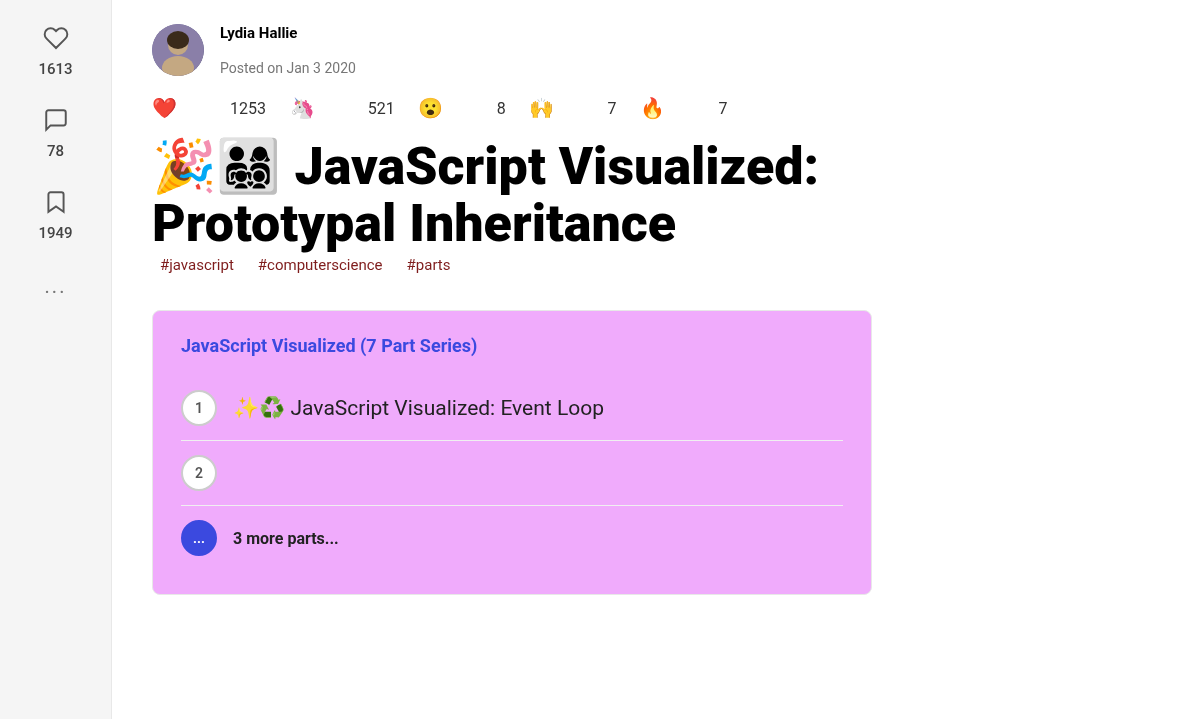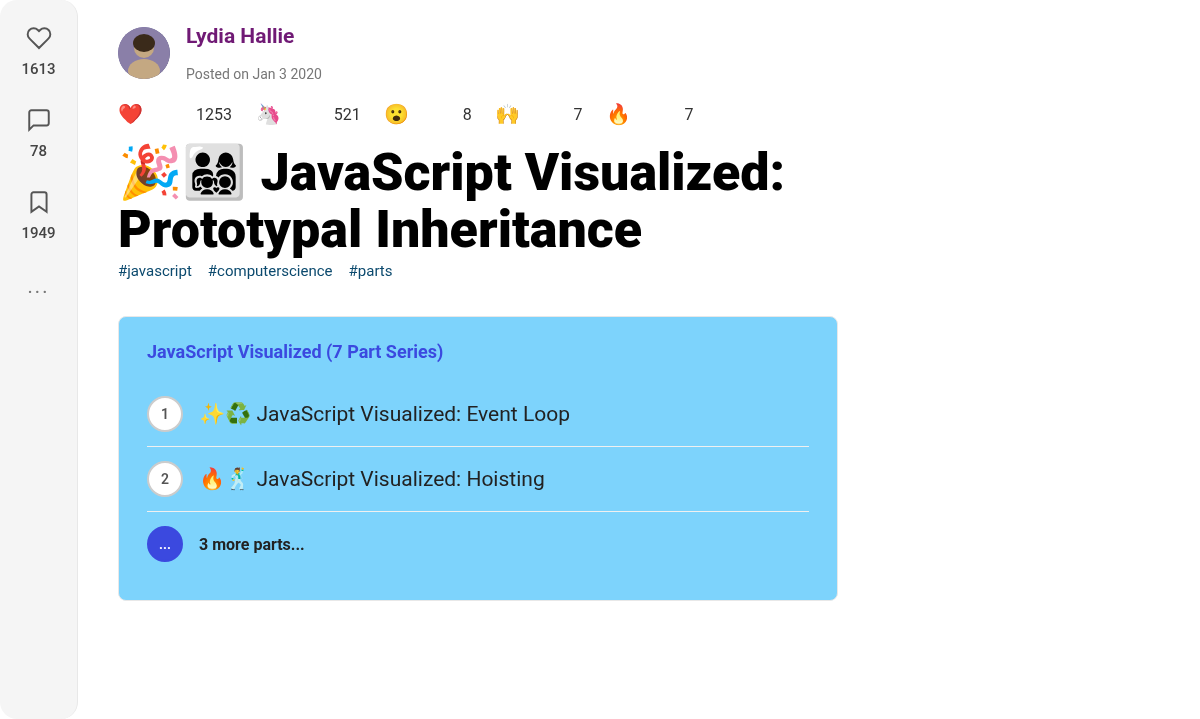--- a/index.html
+++ b/index.html
@@ -6,30 +6,29 @@
     body {
       font-family: -apple-system, BlinkMacSystemFont, 'Segoe UI', Roboto, sans-serif;
       background: #fff;
       display: flex;
       min-height: 719px;
       width: 1200px;
     }
 
     
     .sidebar {
-      width: 78px;
+      width: 112px;
       background: #f5f5f5;
       display: flex;
       flex-direction: column;
       align-items: center;
       padding-top: 20px;
       gap: 0;
       border-right: 1px solid #e8e8e8;
       flex-shrink: 0;
-      border-radius: 17px;
     }
 
     .sidebar-action {
       display: flex;
       flex-direction: column;
       align-items: center;
       margin-bottom: 24px;
       cursor: pointer;
     }
 
@@ -99,23 +98,23 @@
       background: linear-gradient(135deg, #8a6fb3 0%, #5c5fa3 40%, #3a3a6a 100%);
       display: flex;
       align-items: center;
       justify-content: center;
       color: white;
       font-size: 20px;
       font-weight: bold;
     }
 
     .author-info .author-name {
-      font-size: 21px;
+      font-size: 15px;
       font-weight: 700;
-      color: #701a75;
+      color: #000000;
     }
 
     .author-info .post-date {
       font-size: 14px;
       color: #777;
       margin-top: 18px;
     }
 
     
     .reactions-row {
@@ -157,31 +156,32 @@
     
     .tags-row {
       display: flex;
       gap: 16px;
       margin-bottom: 36px;
       flex-wrap: wrap;
     }
 
     .tag {
       font-size: 15px;
-      color: #0c4a6e;
+      color: #7f1d1d;
       cursor: pointer;
+      margin-left: 8px;
     }
 
     
     .series-box {
       border: 1px solid #e8e8e8;
       border-radius: 8px;
       padding: 24px 28px;
       max-width: 720px;
-      background: #7dd3fc;
+      background: #f0abfc;
     }
 
     .series-title {
       font-size: 18px;
       font-weight: 700;
       color: #3b49df;
       margin-bottom: 20px;
     }
 
     .series-item {
@@ -318,21 +318,20 @@
 
   <div class="series-box">
     <div class="series-title">JavaScript Visualized (7 Part Series)</div>
     <div class="series-items">
     <div class="series-item">
           <div class="series-num">1</div>
           <span class="series-item-text">✨♻️ JavaScript Visualized: Event Loop</span>
         </div>
         <div class="series-item">
           <div class="series-num">2</div>
-          <span class="series-item-text">🔥🕺 JavaScript Visualized: Hoisting</span>
         </div>
         <div class="series-item">
           <div class="series-num more">...</div>
           <span class="series-more-text">3 more parts...</span>
         </div>
       </div>
   </div>
 
 </main>
 

